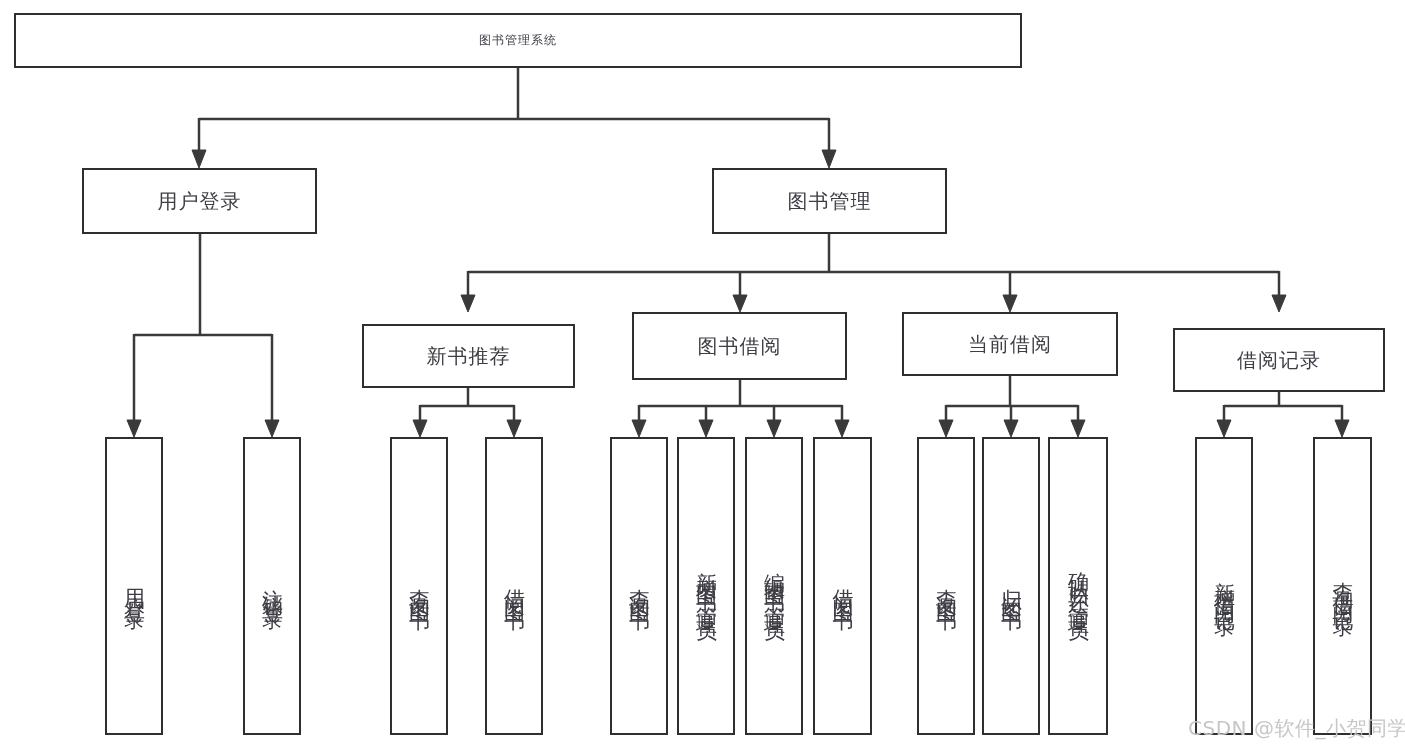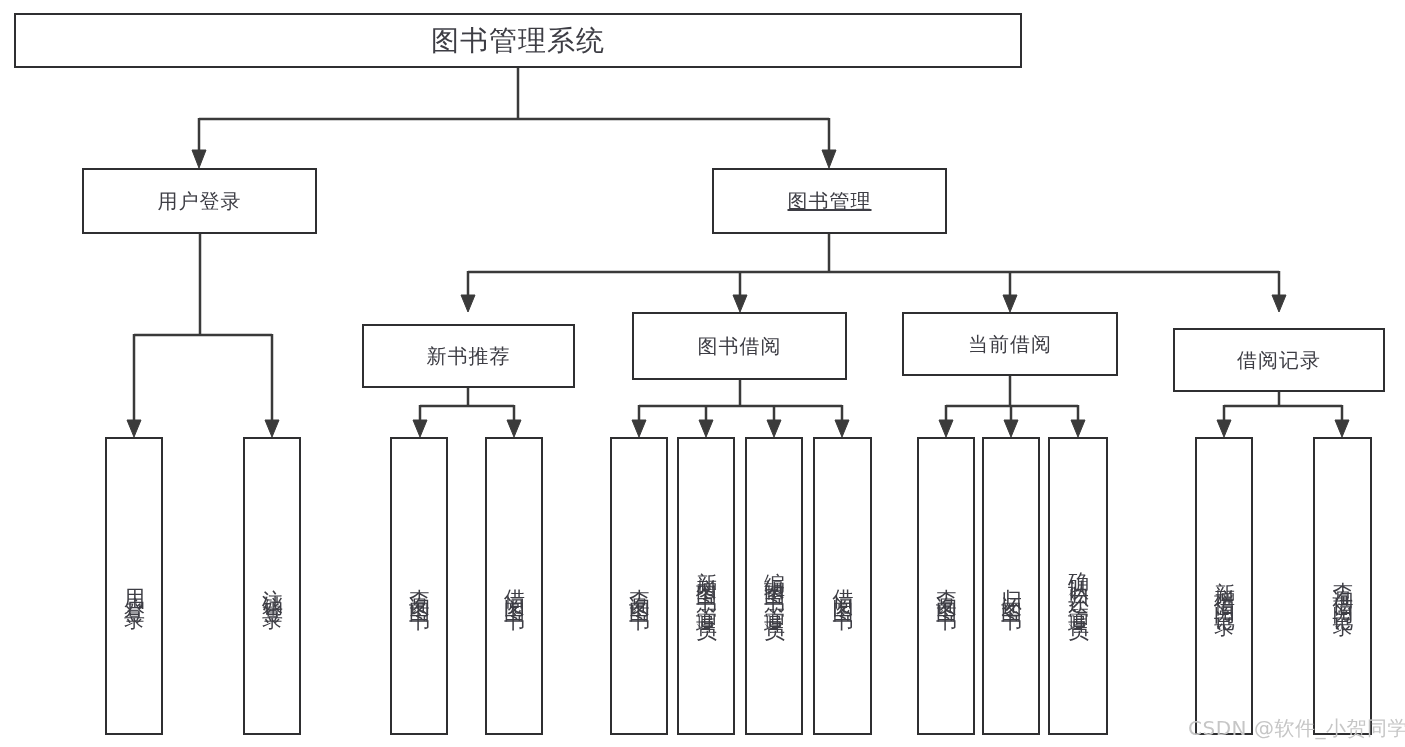--- a/index.html
+++ b/index.html
@@ -27,21 +27,21 @@
     display: flex;
     align-items: center;
     justify-content: center;
     color: #3d3d44;
   }
   .hlabel {
     font-size: 20px;
     letter-spacing: 1px;
     white-space: nowrap;
   }
-  .root .hlabel { font-size: 28px; }
+  .root .hlabel { font-size: 12px; }
   .vlabel {
     writing-mode: vertical-rl;
     text-orientation: mixed;
     font-size: 21px;
     line-height: 1;
     letter-spacing: 7px;
     color: #3d3d44;
   }
   .watermark {
     position: absolute;
@@ -120,21 +120,21 @@
     <polygon points="1335,420 1349,420 1342,437"></polygon>
   </svg>
 
   <div class="box root" style="left:14px; top:13px; width:1008px; height:55px;">
     <span class="hlabel">图书管理系统</span>
   </div>
 
   <div class="box" style="left:82px; top:168px; width:235px; height:66px;">
     <span class="hlabel">用户登录</span>
   </div>
-  <div class="box" style="left:712px; top:168px; width:235px; height:66px;text-decoration:underline;">
+  <div class="box" style="left:712px; top:168px; width:235px; height:66px;">
     <span class="hlabel">图书管理</span>
   </div>
 
   <div class="box" style="left:362px; top:312px; width:213px; height:64px;margin-top:12px;">
     <span class="hlabel">新书推荐</span>
   </div>
   <div class="box" style="left:632px; top:312px; width:215px; height:68px;">
     <span class="hlabel">图书借阅</span>
   </div>
   <div class="box" style="left:902px; top:312px; width:216px; height:64px;">

